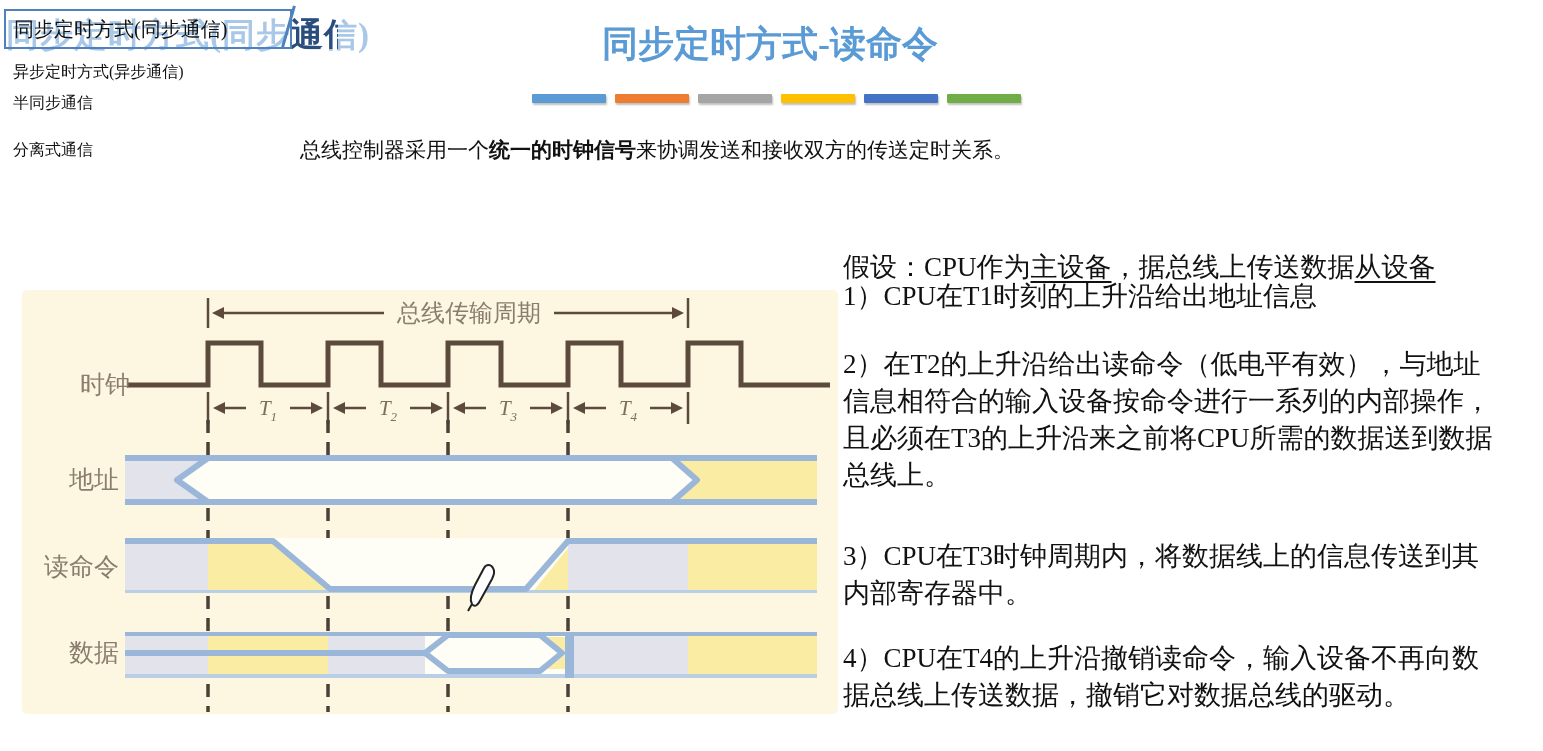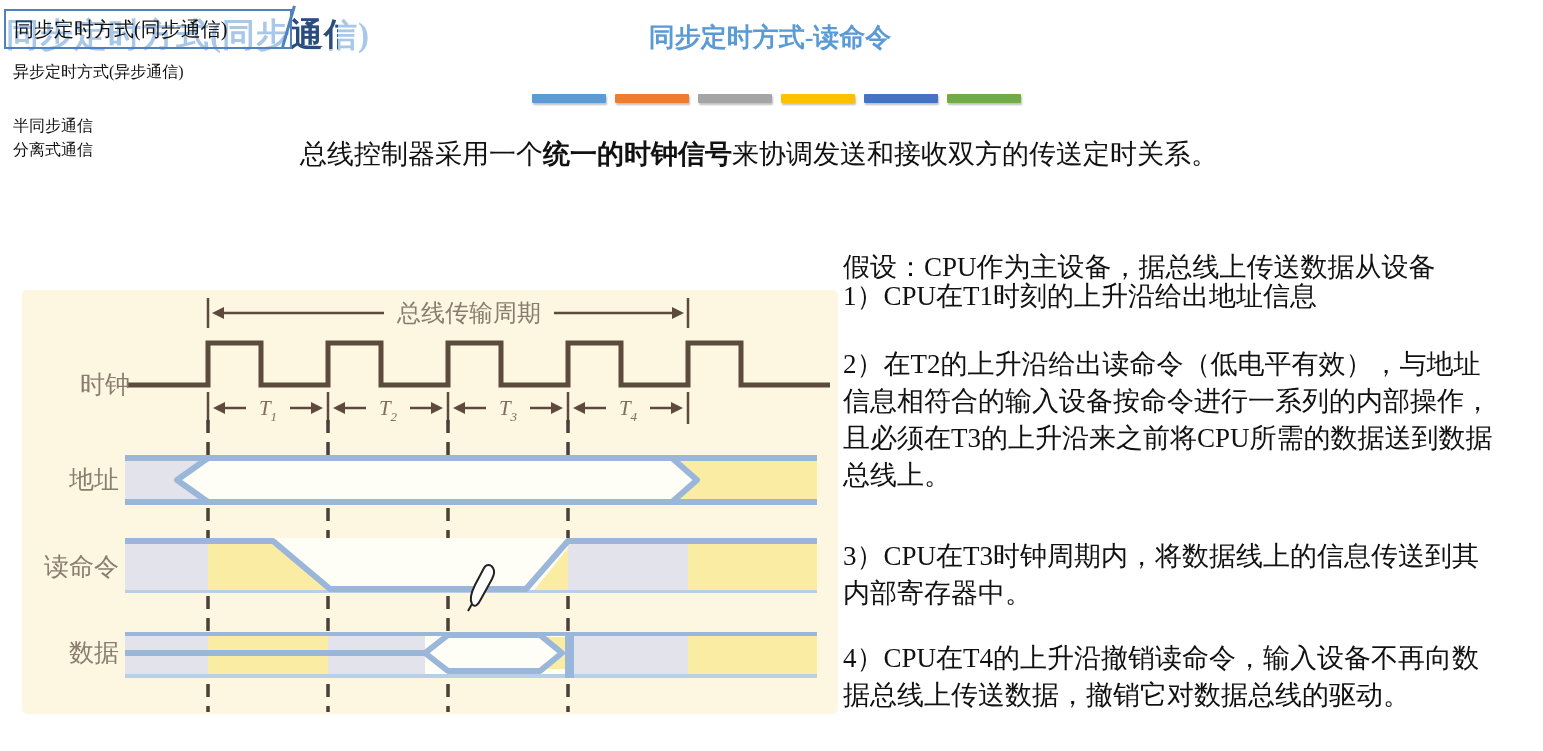--- a/index.html
+++ b/index.html
@@ -13,30 +13,30 @@
   .ghost-clip{left:286px;top:3px;width:52px;height:46px;overflow:hidden;z-index:0;}
   .ghost-clip>div{position:absolute;left:-280px;top:10px;font-size:33px;font-weight:bold;
          color:#2c4d7c;white-space:nowrap;letter-spacing:1px;}
   .menu-box{left:4px;top:9px;width:276px;height:36px;border:2px solid #4f81bd;z-index:2;
          display:flex;align-items:center;padding-left:8px;font-size:20px;background:transparent;}
   .menu-slant{left:287px;top:5px;width:3px;height:43px;background:#4f81bd;
          transform:rotate(16deg);z-index:2;}
   .menu-item{left:13px;font-size:16px;z-index:2;}
 
   
-  .title{left:480px;top:20px;width:580px;text-align:center;font-size:26px;
+  .title{left:480px;top:20px;width:580px;text-align:center;font-size:36px;
          font-weight:bold;color:#5b9bd5;}
   .bars{left:532px;top:94px;display:flex;gap:9px;}
   .bar{width:74px;height:9px;border-radius:1px;box-shadow:1px 2px 2px rgba(0,0,0,.25);}
 
   
-  .intro{left:300px;top:136px;font-size:27px;}
+  .intro{left:300px;top:136px;font-size:21px;}
   .intro b{font-weight:700;}
   .note{left:843px;width:706px;font-size:27px;line-height:37px;white-space:pre-line;}
-  .uline{text-underline-offset:5px;}
+  .uline{text-decoration:underline;text-underline-offset:5px;}
 
   
   .diagram{left:22px;top:290px;}
   .clk{stroke:#5c4b3c;stroke-width:5;fill:none;stroke-linejoin:miter;}
   .aln{stroke:#5c4b3c;stroke-width:2.5;}
   .ah{fill:#5c4b3c;}
   .dash{stroke:#4a4038;stroke-width:3.5;stroke-dasharray:13 9;}
   .sig{stroke:#9ab7d9;stroke-width:6;fill:none;stroke-linejoin:round;}
   .sigthin{fill:#b9cfe6;}
   .f-gray{fill:#e3e4eb;}
@@ -52,21 +52,21 @@
 
 <div class="abs ghost">同步定时方式(同步通信)</div>
 <div class="abs ghost-clip">
   <div>同步定时方式(同步通信)</div>
 </div>
 <div class="abs menu-box">
   <span>同步定时方式(同步通信)</span>
 </div>
 <div class="abs menu-slant"></div>
 <div class="abs menu-item" style="top:62px">异步定时方式(异步通信)</div>
-<div class="abs menu-item" style="top:116px">半同步通信</div>
+<div class="abs menu-item" style="top:93px">半同步通信</div>
 <div class="abs menu-item" style="top:140px">分离式通信</div>
 
 <div class="abs title">同步定时方式-读命令</div>
 <div class="abs bars">
   <div class="bar" style="background: rgb(91, 155, 213);"></div>
   <div class="bar" style="background: rgb(237, 125, 49);"></div>
   <div class="bar" style="background: rgb(165, 165, 165);"></div>
   <div class="bar" style="background: rgb(255, 192, 0);"></div>
   <div class="bar" style="background: rgb(68, 114, 196);"></div>
   <div class="bar" style="background: rgb(112, 173, 71);"></div>

